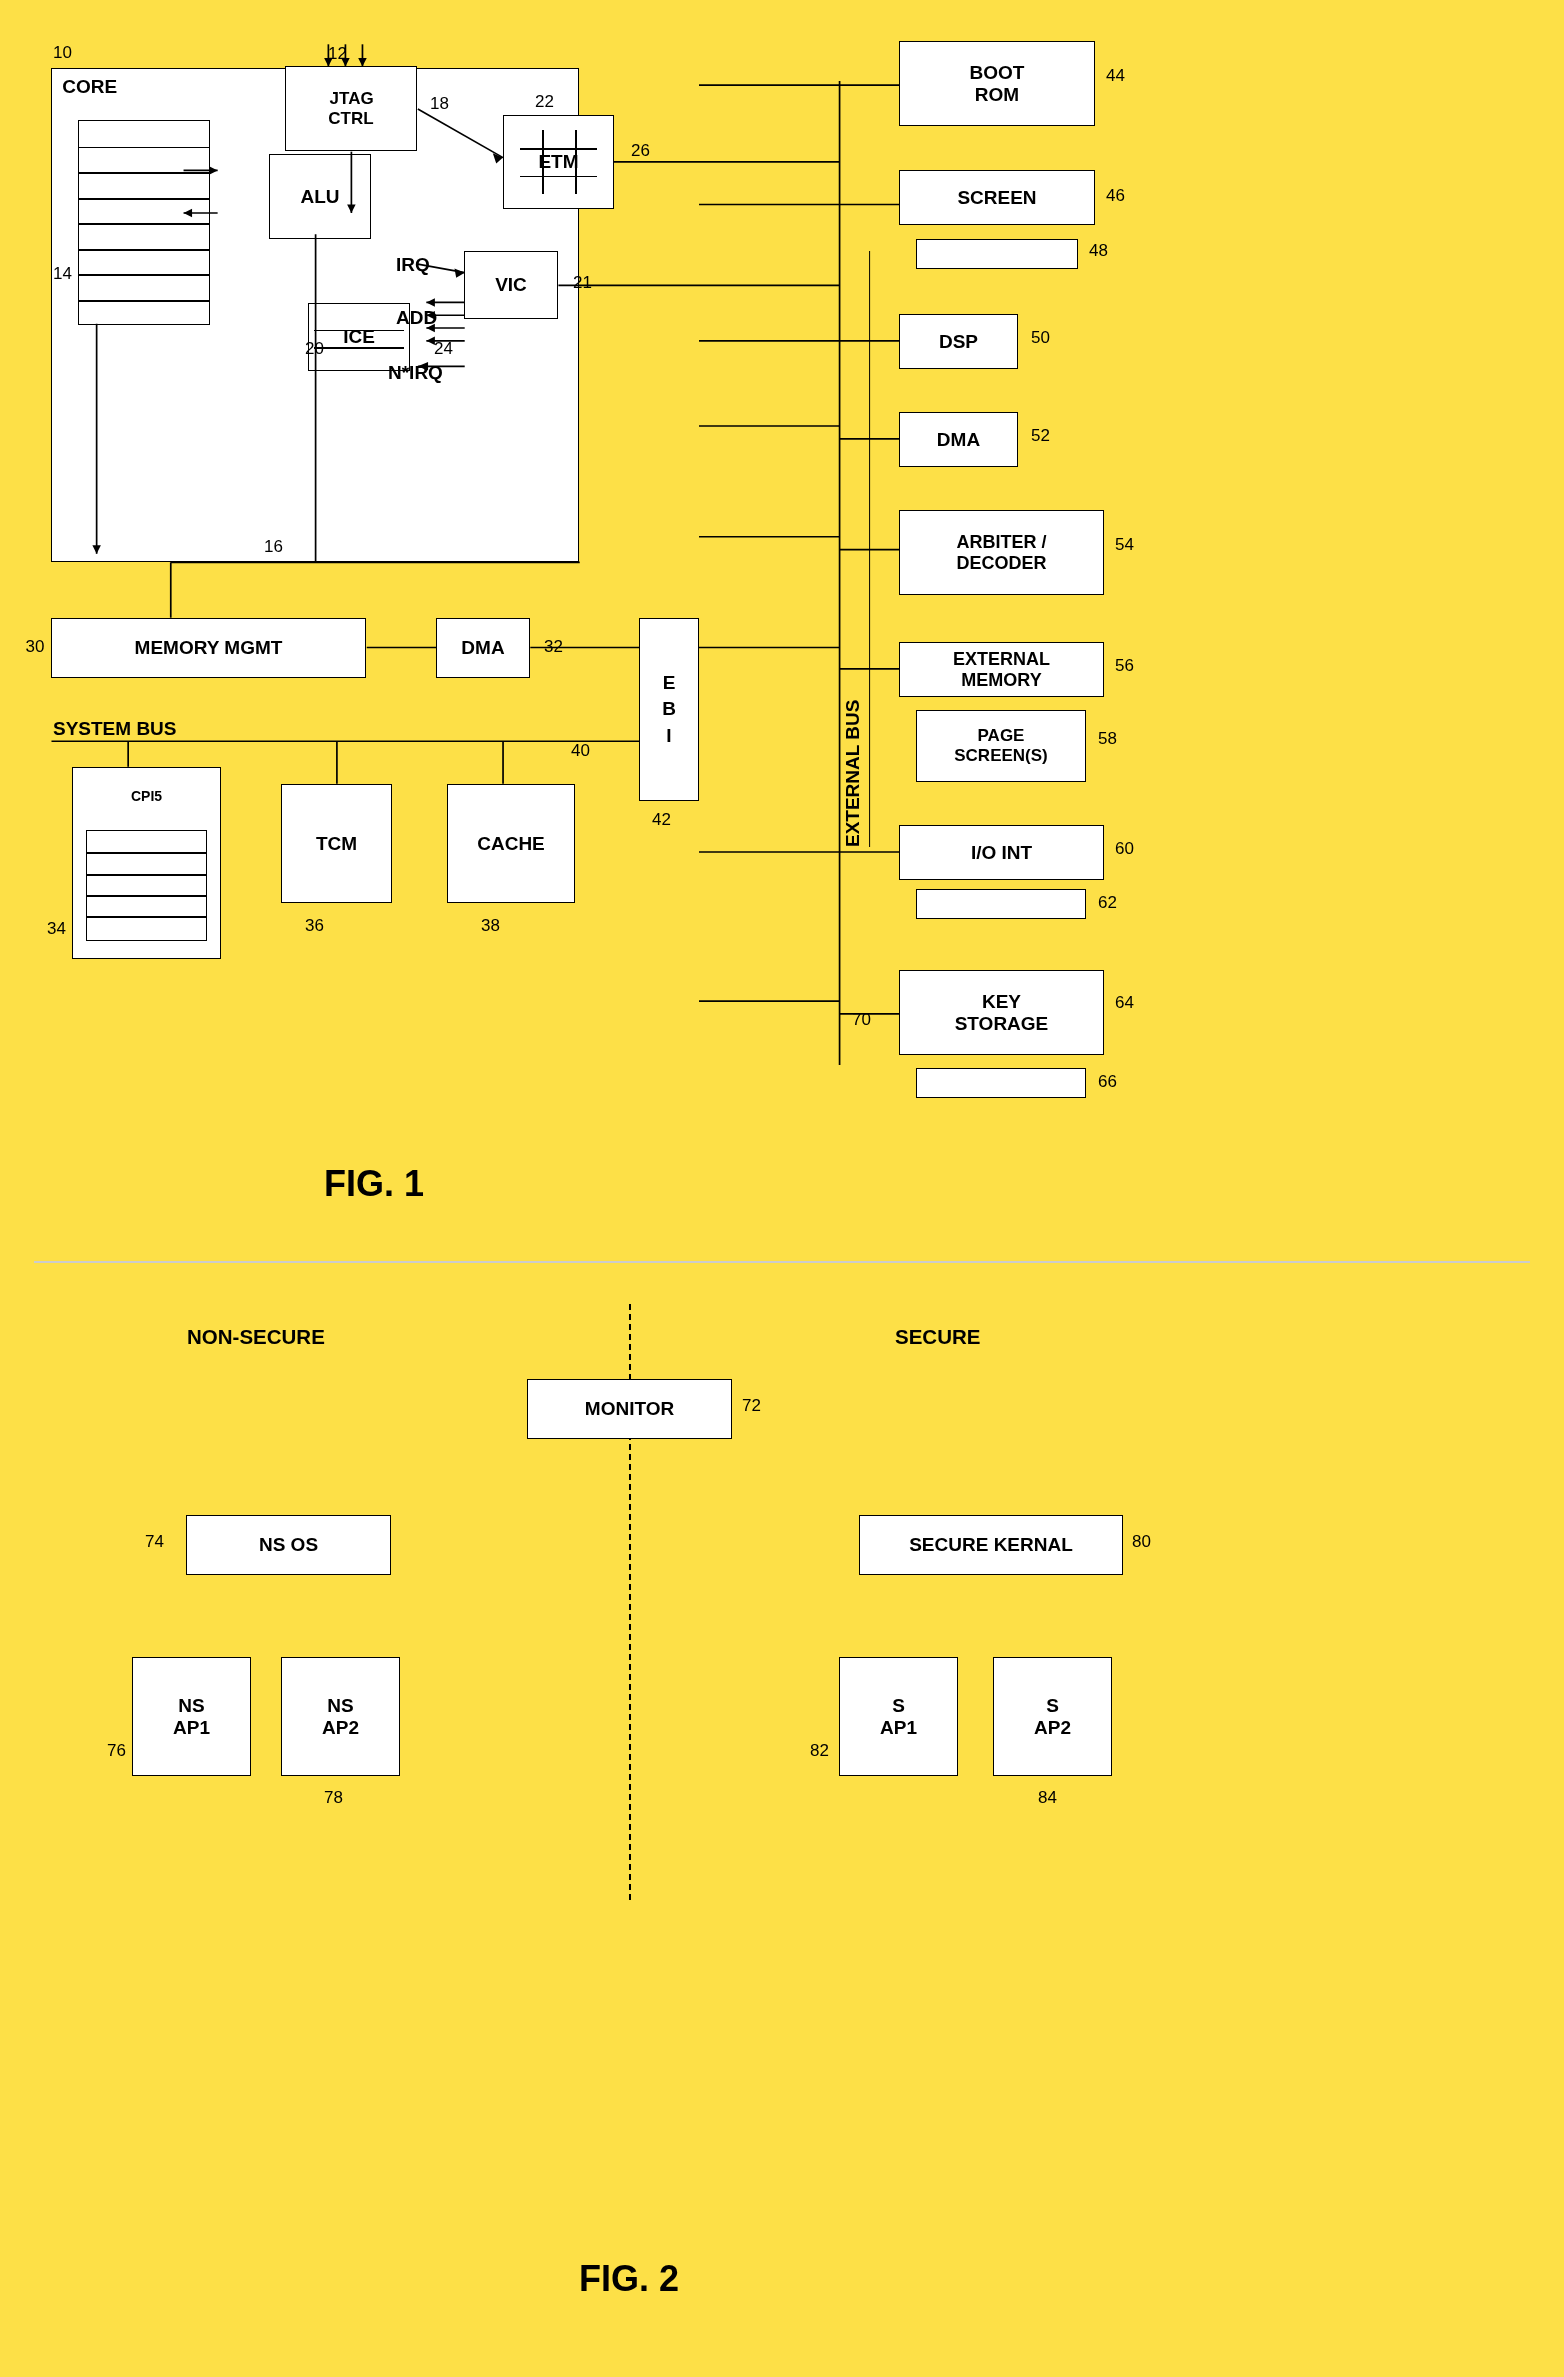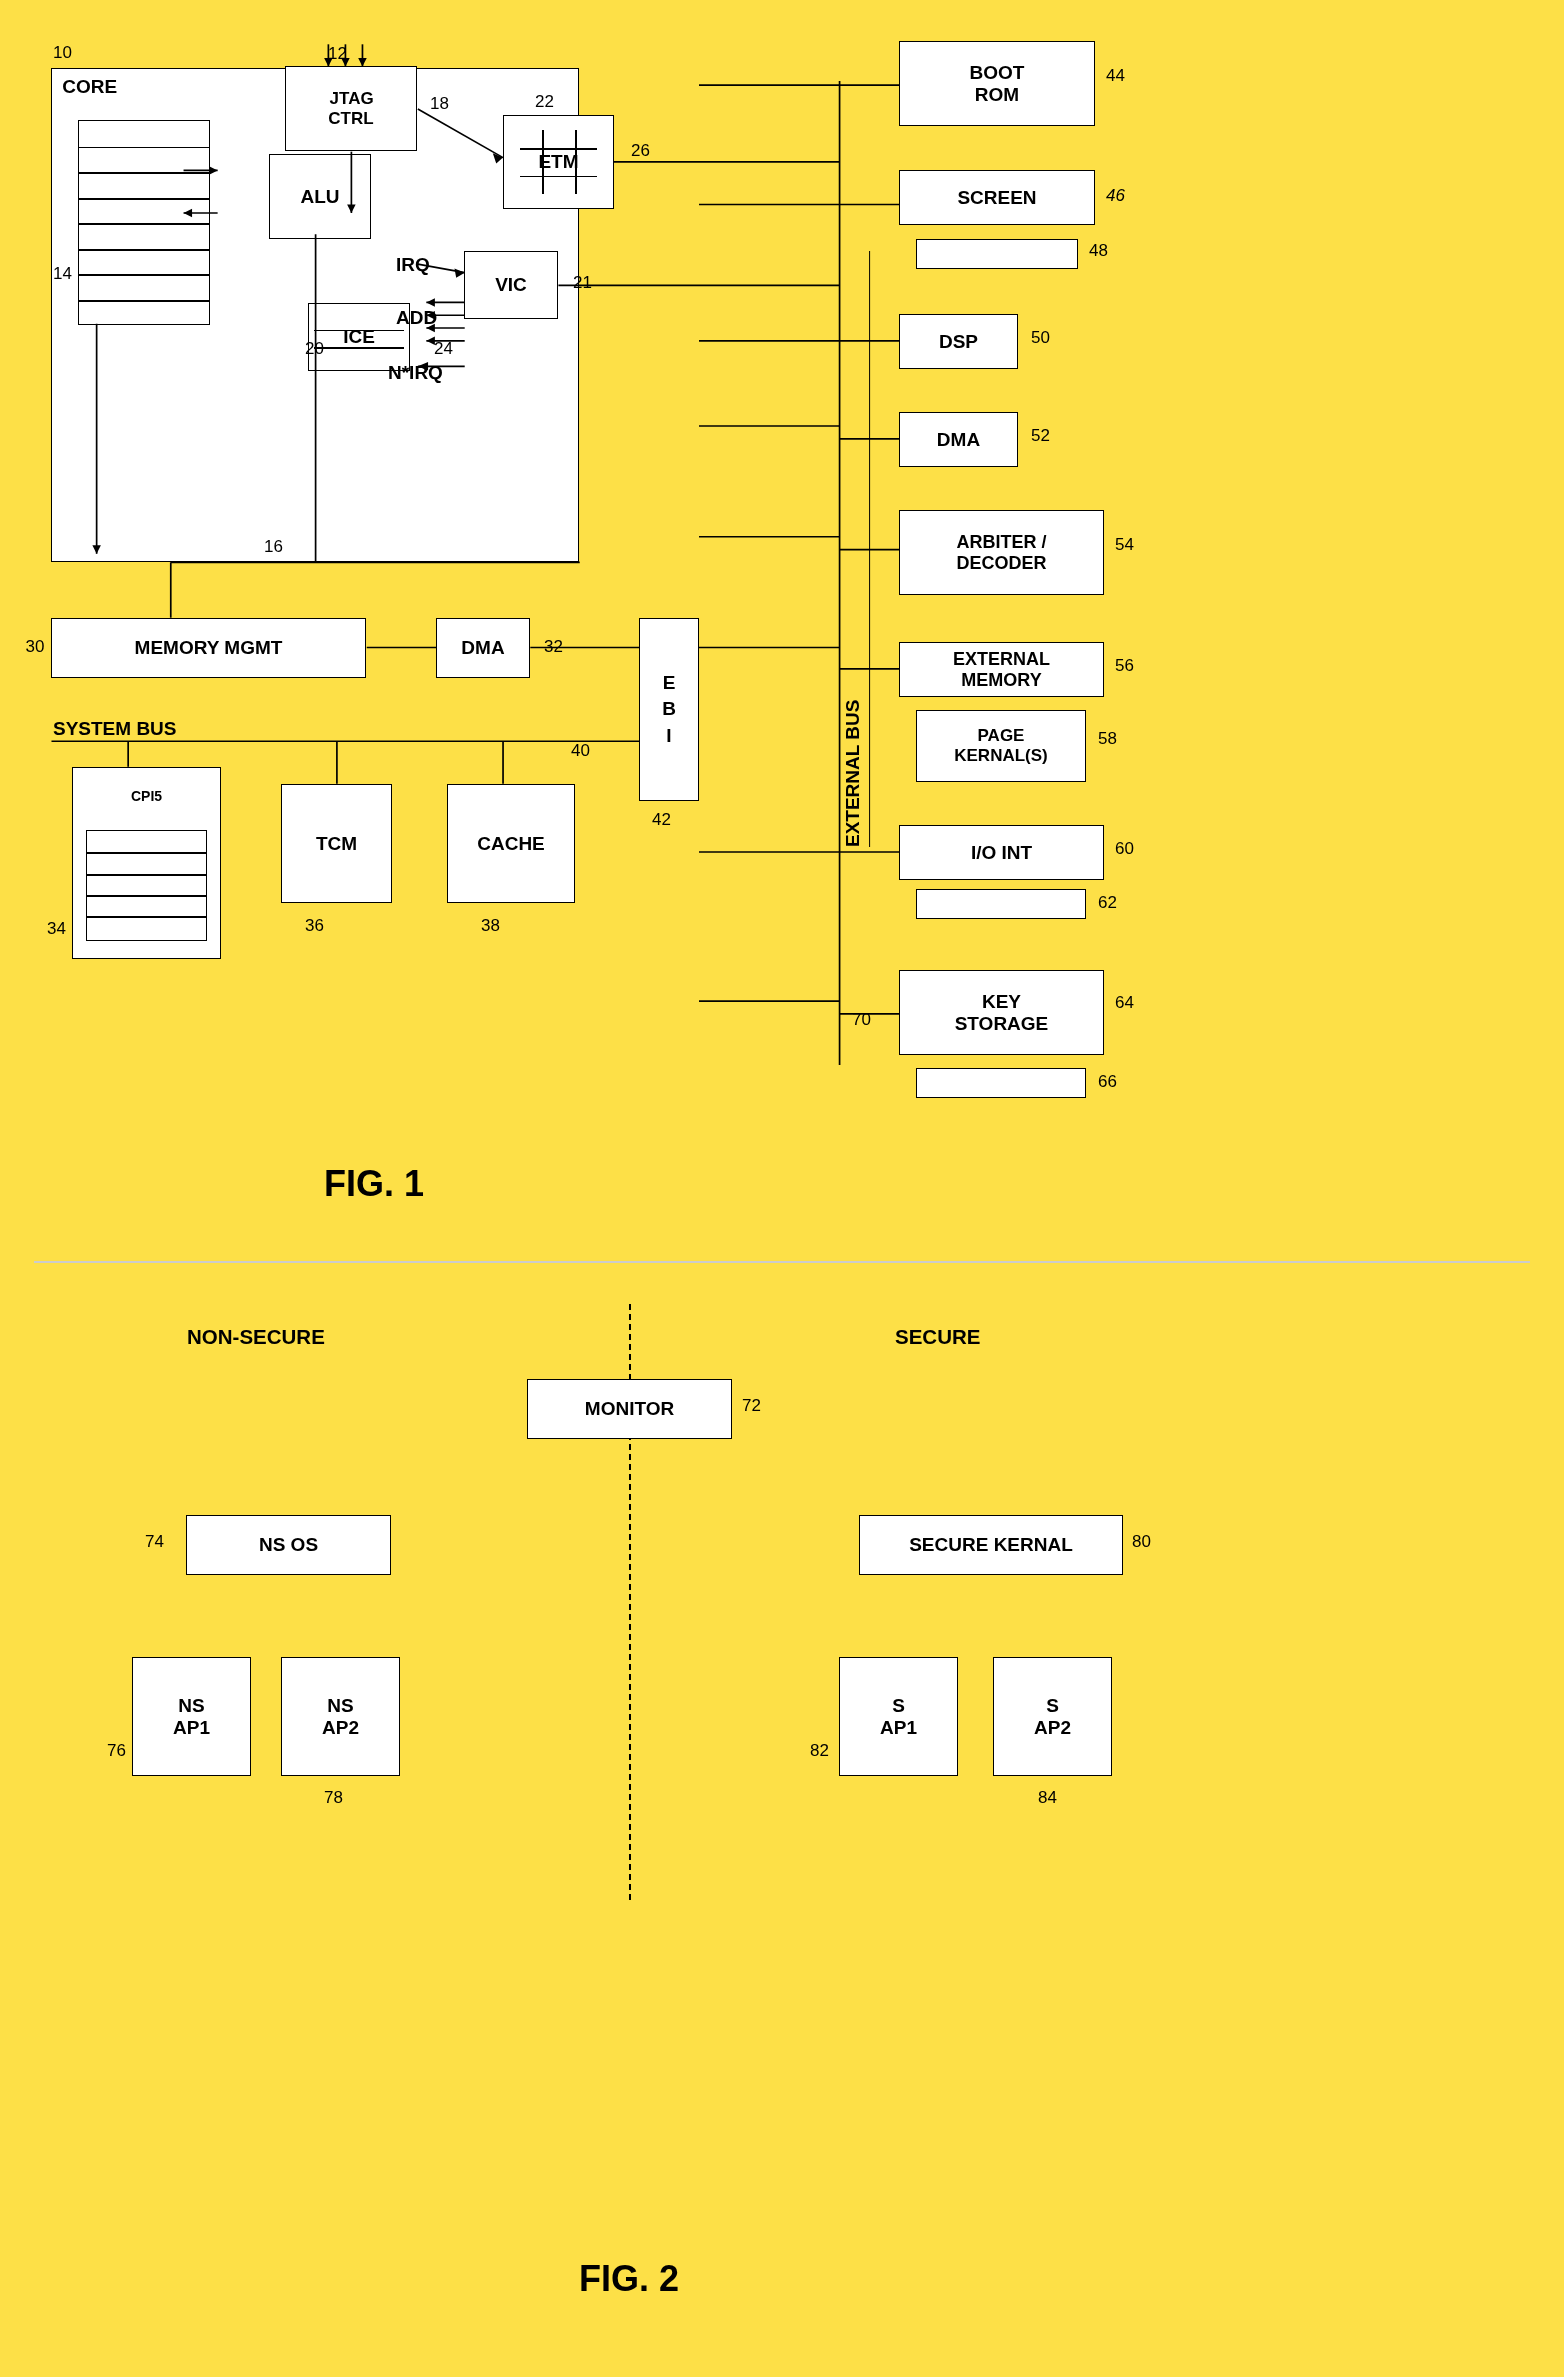--- a/index.html
+++ b/index.html
@@ -185,21 +185,21 @@
     <span style="white-space:pre-line; text-align:center;">BOOT
 ROM</span>
   </div>
 
   <span class="ref-num" style="left:1106px; top:66px;">44</span>
 
   <div class="box" style="position:absolute; left:899px; top:170px; width:196px; height:55px; font-size:19px;">
     <span>SCREEN</span>
   </div>
 
-  <span class="ref-num" style="left:1106px; top:186px;font-style:italic;">46</span>
+  <span class="ref-num" style="left:1106px; top:186px;">46</span>
 
   <div class="box" style="position:absolute; left:916px; top:239px; width:162px; height:30px;"></div>
 
   <span class="ref-num" style="left:1089px; top:241px;">48</span>
 
   <div class="box" style="position:absolute; left:899px; top:314px; width:119px; height:55px; font-size:19px;">
     <span>DSP</span>
   </div>
 
   <span class="ref-num" style="left:1031px; top:328px;">50</span>
@@ -219,21 +219,21 @@
 
   <div class="box" style="position:absolute; left:899px; top:642px; width:205px; height:55px; font-size:18px;">
     <span style="white-space:pre-line; text-align:center;">EXTERNAL
 MEMORY</span>
   </div>
 
   <span class="ref-num" style="left:1115px; top:656px;">56</span>
 
   <div class="box" style="position:absolute; left:916px; top:710px; width:170px; height:72px; font-size:17px;">
     <span style="white-space:pre-line; text-align:center;">PAGE
-KERNAL(S)</span>
+SCREEN(S)</span>
   </div>
 
   <span class="ref-num" style="left:1098px; top:729px;">58</span>
 
   <div class="box" style="position:absolute; left:899px; top:825px; width:205px; height:55px; font-size:19px;">
     <span>I/O INT</span>
   </div>
 
   <span class="ref-num" style="left:1115px; top:839px;">60</span>
 

